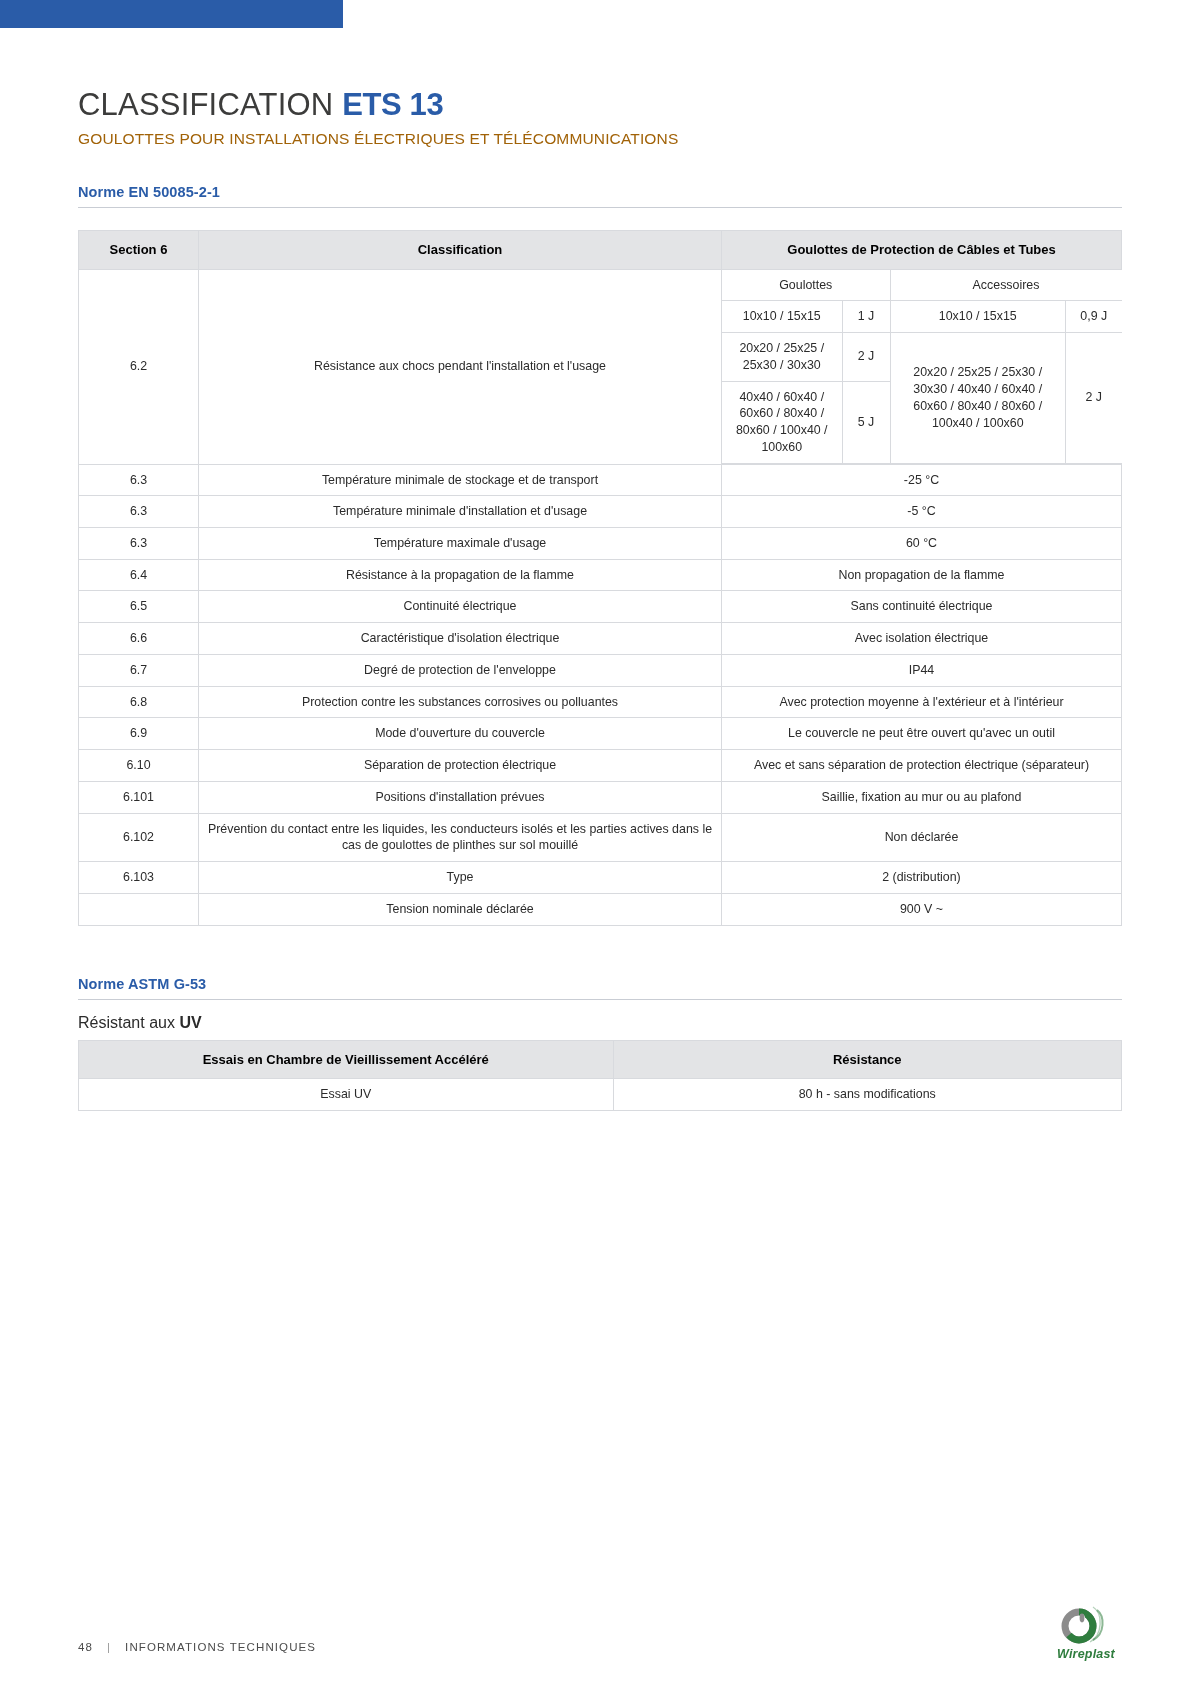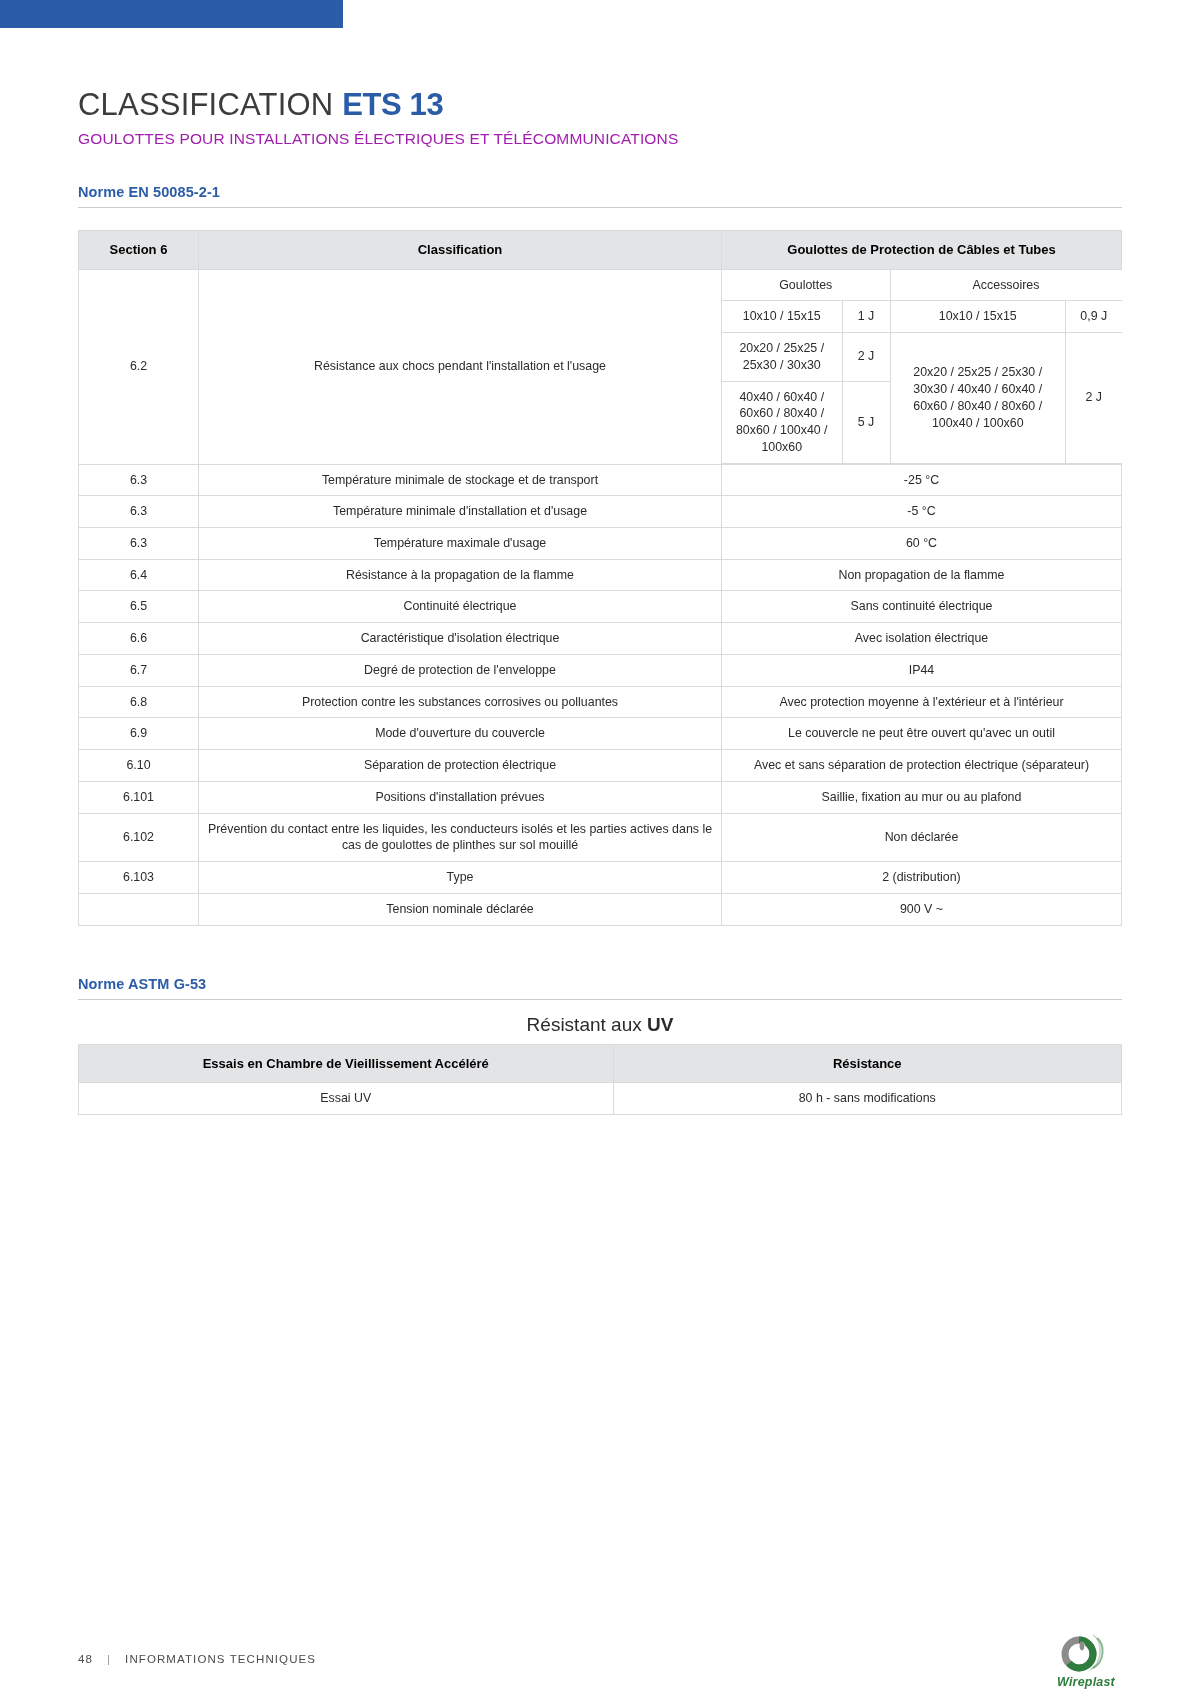--- a/index.html
+++ b/index.html
@@ -50,21 +50,21 @@
   h1.main-title .accent {
     color: #2a5ca8;
     font-weight: 700;
     letter-spacing: -0.4px;
   }
   .subtitle {
     margin: 8px 0 0 0;
     font-size: 15.5px;
     font-weight: 400;
     letter-spacing: 0.15px;
-    color: #a21caf;
+    color: #a16207;
   }
 
   
   .norme-label {
     margin-top: 36px;
     font-size: 14.5px;
     font-weight: 700;
     color: #2a5ca8;
     letter-spacing: 0.1px;
     padding-bottom: 7px;
@@ -115,47 +115,46 @@
     vertical-align: middle;
     line-height: 1.4;
   }
   .sub-table td.nb { border-top: 0; }
   .sub-table td.nl { border-left: 0; }
   .sub-table td.nr { border-right: 0; }
   .no-pad { padding: 0 !important; border: 0 !important; }
 
   
   .uv-caption {
-    text-align: center;
-    font-size: 19px;
+    font-size: 16px;
     margin: 14px 0 8px 0;
     color: #2b2b2b;
   }
   .uv-caption .bold { font-weight: 700; }
   .uv-table { width: 100%; }
   .uv-table th:first-child { width: 50%; }
 
   
   .footer {
     position: absolute;
     left: 78px;
-    bottom: 32px;
+    bottom: 44px;
     font-size: 11.5px;
     letter-spacing: 1.1px;
     color: #4b4b4b;
     display: flex;
     align-items: center;
     gap: 14px;
   }
   .footer .sep { color: #9a9a9a; }
 
   .logo {
     position: absolute;
     right: 68px;
-    bottom: 8px;
+    bottom: 36px;
     width: 92px;
     text-align: center;
   }
   .logo svg { display: block; margin: 0 auto; }
   .logo-text {
     font-size: 12.5px;
     font-weight: 700;
     font-style: italic;
     color: #2f7d3e;
     letter-spacing: 0.2px;

